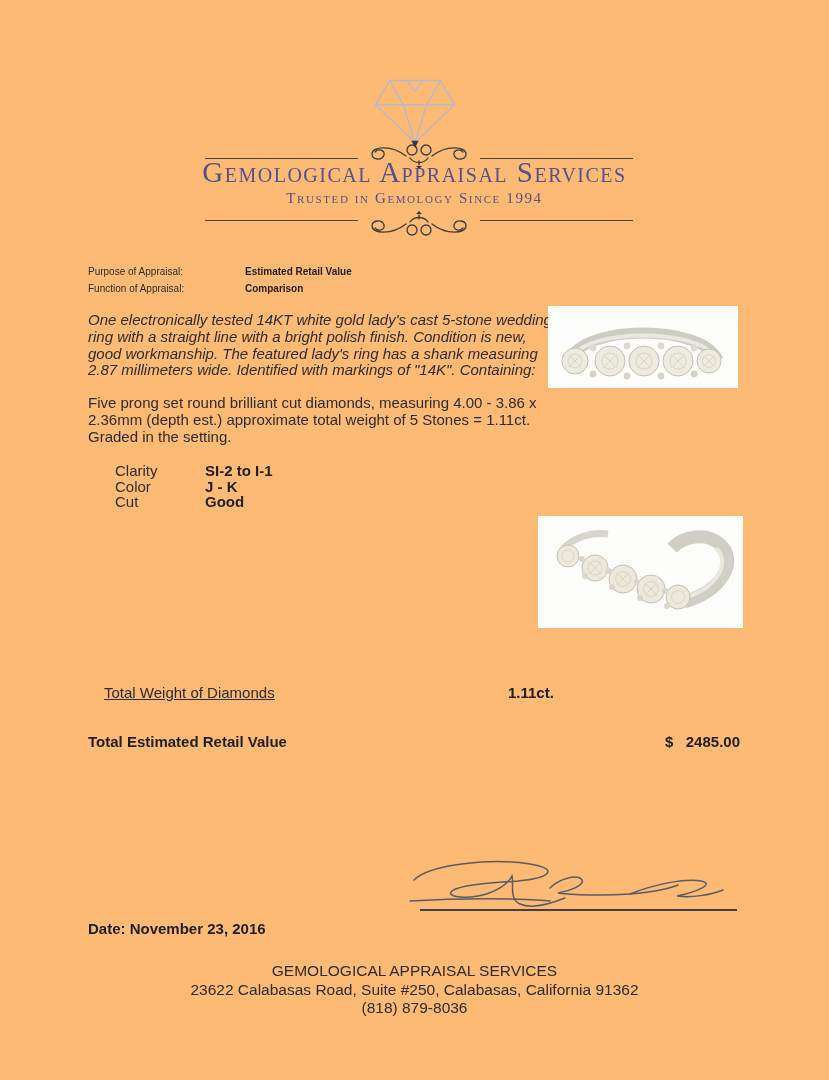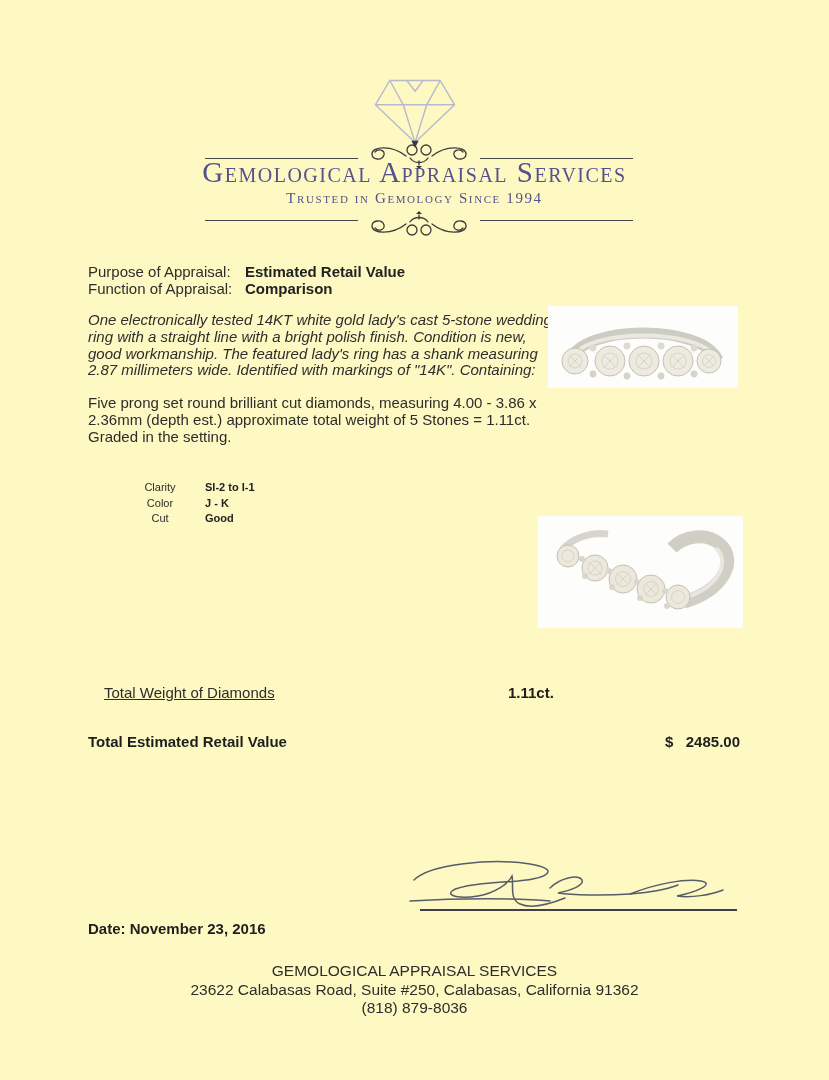--- a/index.html
+++ b/index.html
@@ -1,20 +1,20 @@
 <!DOCTYPE html>
 <html><head>
 <meta charset="utf-8">
 <style>
   html,body{margin:0;padding:0;background:#e9e9e9;}
   .page{
     position:relative;
     width:829px;height:1080px;
     margin:0 auto;
-    background:#fef9c3;
+    background:#fdba74;
     font-family:"Liberation Sans", sans-serif;
     color:#2d2d2d;
     overflow:hidden;
   }
   
   .diamond-wrap{position:absolute;top:76px;left:50%;transform:translateX(-50%);}
   .hdr-divider{
     position:absolute;left:205px;width:428px;height:34px;
     display:flex;align-items:center;justify-content:center;
   }
@@ -36,28 +36,28 @@
   .brand-tagline{
     position:absolute;top:190px;left:0;width:100%;
     text-align:center;
     font-family:"Liberation Serif", serif;
     font-variant:small-caps;
     font-size:15px;letter-spacing:1.6px;
     color:#55518c;
     white-space:nowrap;
   }
   
-  .meta{position:absolute;top:264px;left:88px;font-size:15px;line-height:16.5px;}
+  .meta{position:absolute;top:264px;left:88px;font-size:10px;line-height:16.5px;}
   .meta .row{display:flex;}
   .meta .lbl{width:157px;}
   .meta .val{font-weight:bold;color:#222;}
   .para{position:absolute;left:88px;font-size:15px;line-height:16.8px;color:#2d2d2d;}
   .para.p1{top:312px;width:468px;font-style:italic;}
   .para.p2{top:395px;width:455px;}
-  .grading{position:absolute;top:480px;left:115px;font-size:11px;line-height:15.6px;text-align:center;}
+  .grading{position:absolute;top:463px;left:115px;font-size:15px;line-height:15.6px;}
   .grading .row{display:flex;}
   .grading .lbl{width:90px;}
   .grading .val{font-weight:bold;color:#222;}
   
   .photo{position:absolute;}
   .photo.front{left:548px;top:306px;}
   .photo.angled{left:538px;top:516px;}
   
   .totals{position:absolute;top:685px;left:104px;width:660px;font-size:15px;line-height:16.5px;text-decoration:underline;}
   .totals .row{position:relative;height:16.5px;}

